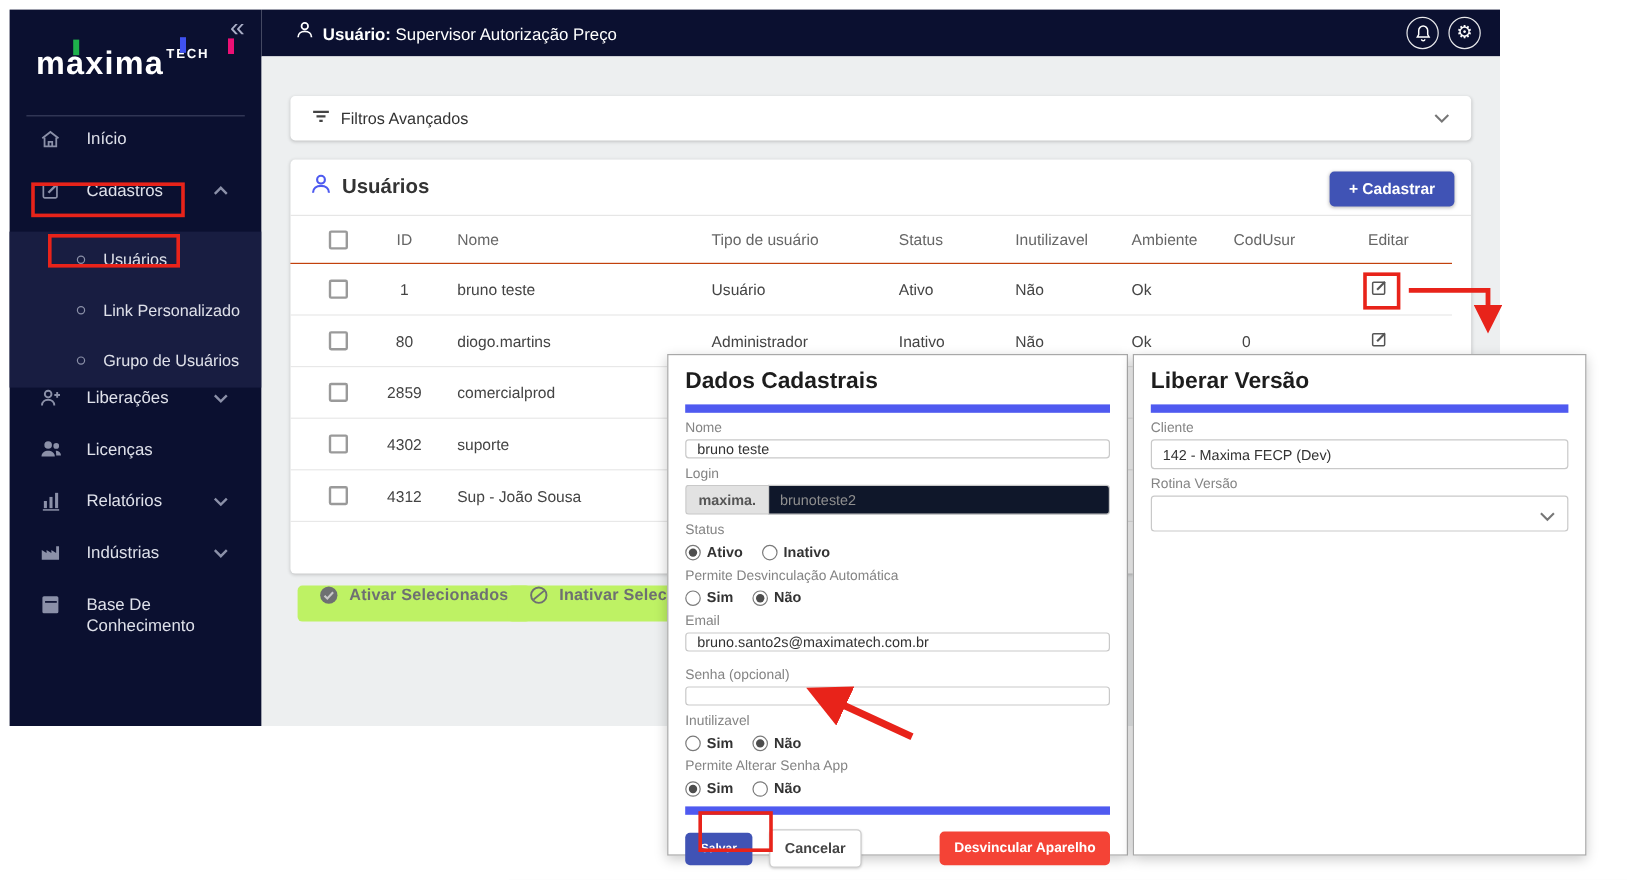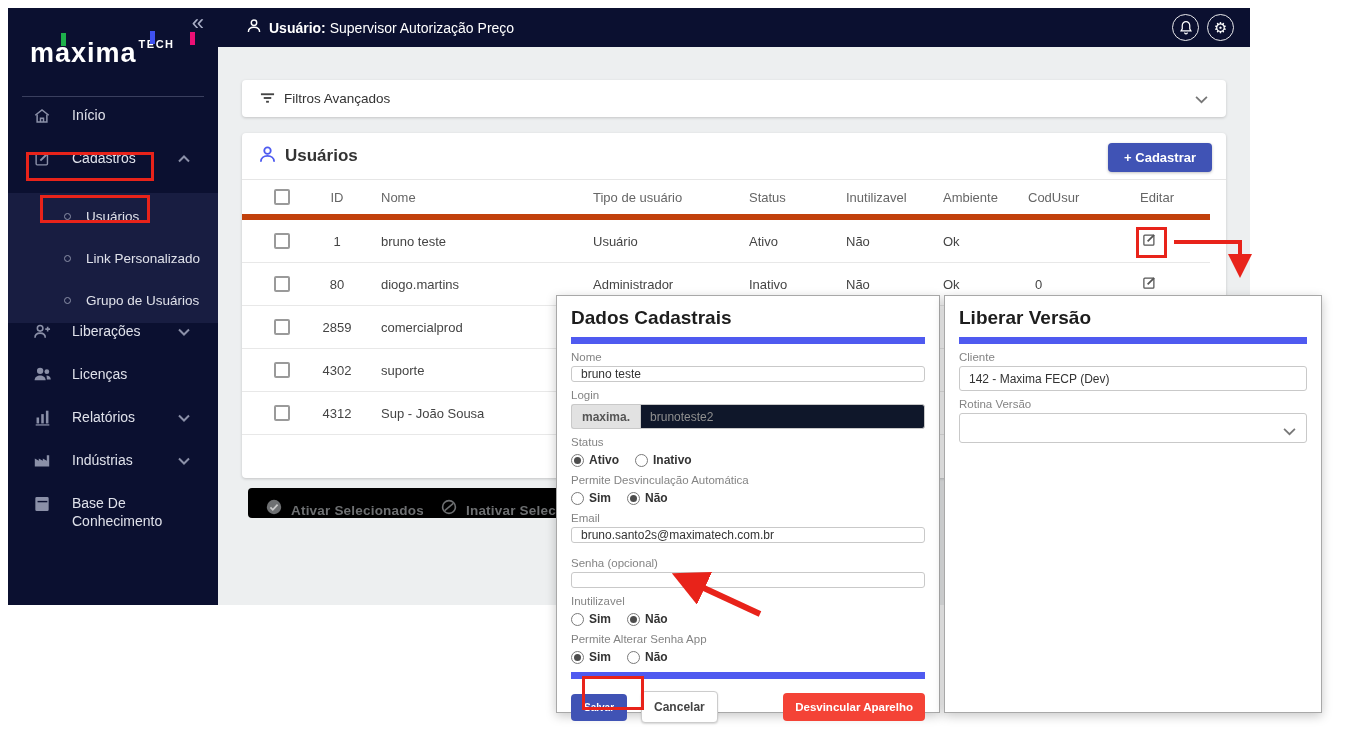--- a/index.html
+++ b/index.html
@@ -42,30 +42,30 @@
   .card { position:absolute; background:#fff; border-radius:4px; box-shadow:0 1px 3px rgba(0,0,0,.18); }
   .filters { left:24px; top:33px; width:984px; height:37px; display:flex; align-items:center; padding:0 18px; gap:9px; cursor:pointer; }
   .filters .flabel { font-size:13.5px; color:#333; }
   .filters .chev { margin-left:auto; }
 
   .ucard { left:24px; top:86px; width:984px; height:345px; }
   .ucard-title { height:47px; display:flex; align-items:center; padding:0 16px; gap:8px; border-bottom:1px solid #e6e6e6; }
   .ucard-title .t { font-size:17px; font-weight:bold; color:#333; }
   .btn-cadastrar { position:absolute; right:14px; top:10px; height:29px; background:#4053b5; color:#fff; border:none; border-radius:4px; font-size:13px; font-weight:bold; padding:0 16px; cursor:pointer; box-shadow:0 1px 3px rgba(0,0,0,.25); }
   .trow { display:grid; grid-template-columns:48px 62px 212px 156px 97px 97px 85px 112px 80px; align-items:center; padding:0 16px 0 0; margin-left:16px; width:952px; }
-  .thead { height:40px; font-size:13px; color:#666; border-bottom:6px solid #c2410c; margin-left:0; padding-left:16px; width:968px; }
+  .thead { height:40px; font-size:13px; color:#666; border-bottom:1px solid #c2410c; margin-left:0; padding-left:16px; width:968px; }
   .tr { height:43px; font-size:13px; color:#444; border-bottom:1px solid #e8e8e8; margin-left:0; padding-left:16px; width:968px; }
   .tr:last-child { border-bottom:1px solid #e8e8e8; }
   .cell { padding-left:13px; }
   .cid { text-align:center; padding-left:0; }
   .ccb { display:flex; justify-content:center; padding-left:0; }
   .cbx { width:16px; height:16px; border:2px solid #9a9a9a; border-radius:2px; background:#fff; cursor:pointer; }
   .cedit { padding-left:15px; cursor:pointer; }
 
-  .bulk { position:absolute; top:441px; height:30px; display:inline-flex; align-items:flex-end; gap:9px; background:#000000; color:#6e7072; border:none; border-radius:4px; font-size:13.5px; font-weight:bold; padding:0 18px; letter-spacing:.2px; cursor:pointer; }
+  .bulk { position:absolute; top:441px; height:30px; display:inline-flex; align-items:flex-start; gap:9px; background:#bef264; color:#6e7072; border:none; border-radius:4px; font-size:13.5px; font-weight:bold; padding:0 18px; letter-spacing:.2px; cursor:pointer; }
   .bulk.b1 { left:30px; }
   .bulk.b2 { left:205px; }
 
   
   .modal { position:absolute; left:556px; top:295px; width:768px; height:418px; display:flex; gap:4px; z-index:10; }
   .panel { background:#fff; border:1px solid #a8a8a8; box-shadow:0 3px 10px rgba(0,0,0,.22); padding:9px 14px 10px 14px; display:flex; flex-direction:column; }
   .panel.left { width:384px; }
   .panel.right { width:378px; }
   .ptitle { font-size:19px; font-weight:bold; color:#1d1d1d; margin:2px 0 8px 0; }
   .bluebar { height:7px; background:#4f5af0; flex:none; }

